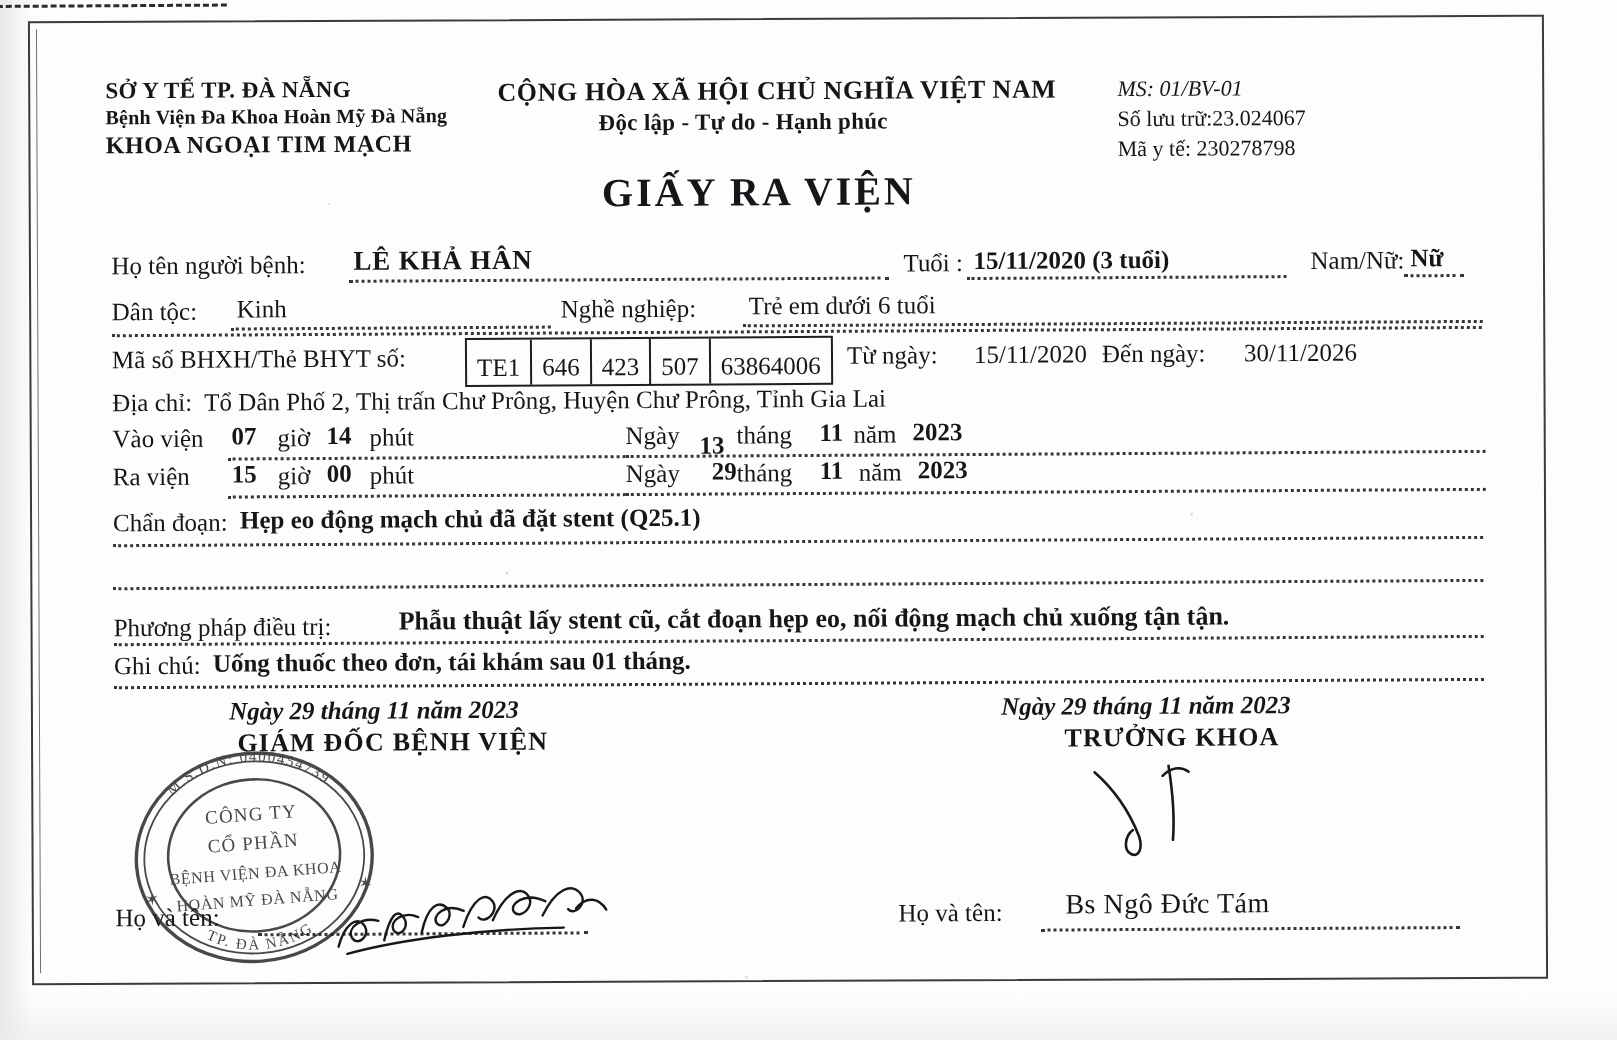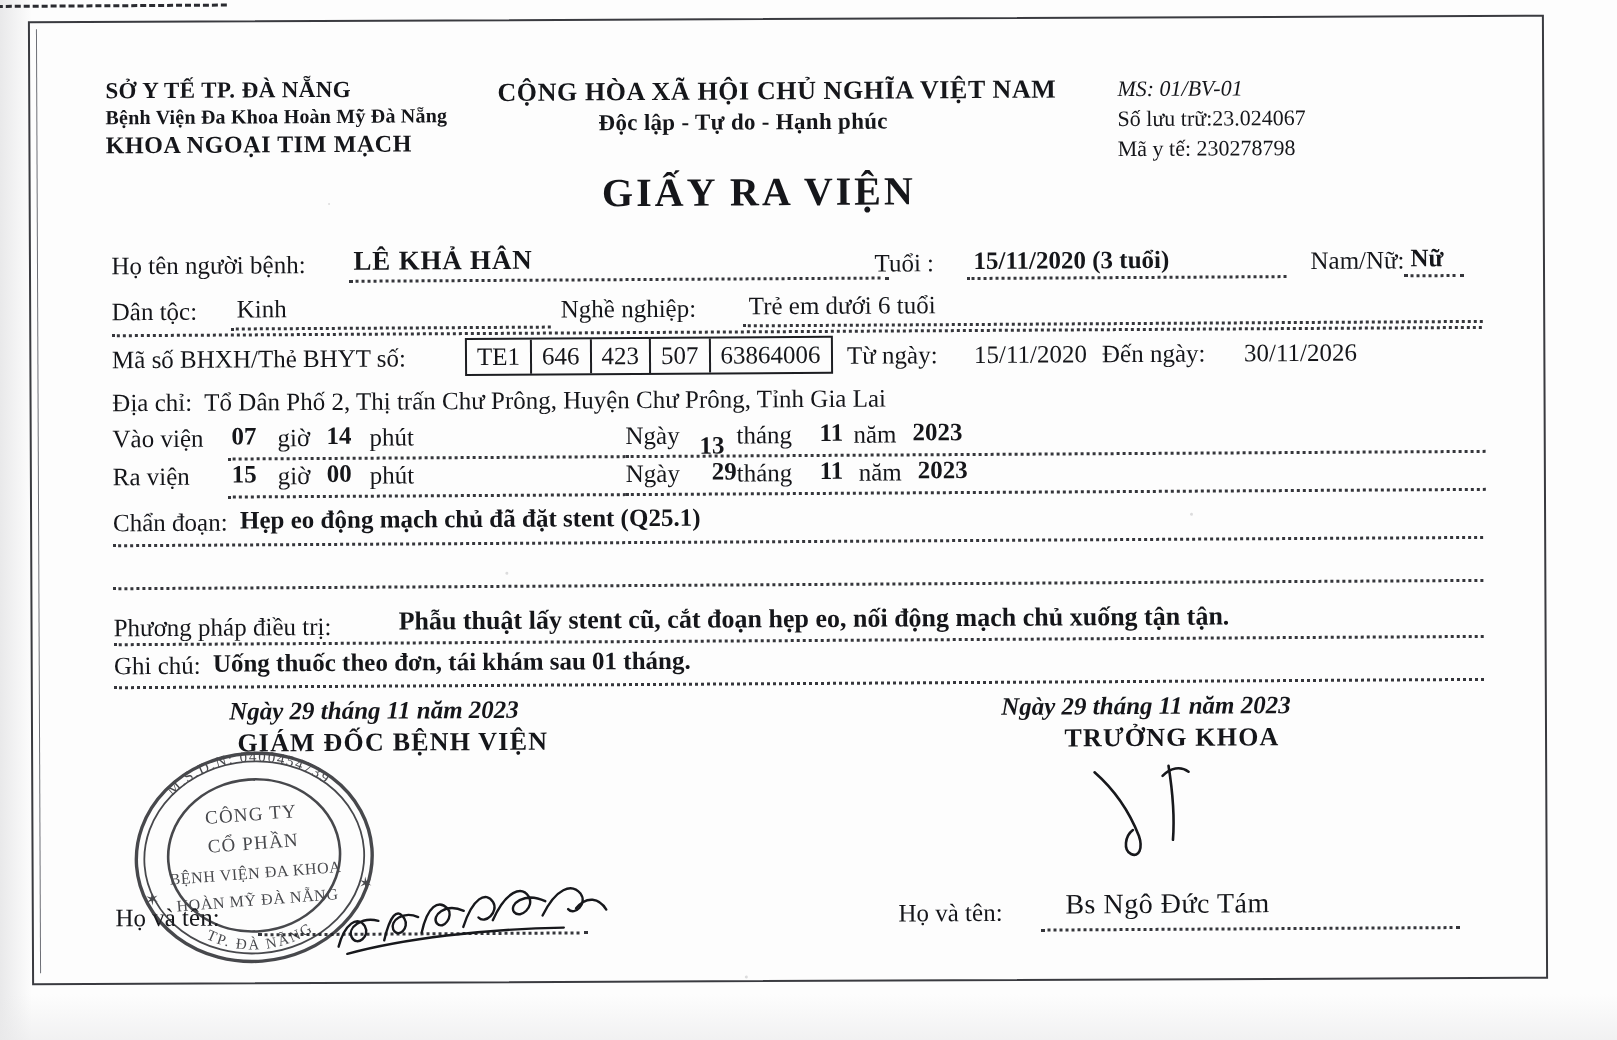--- a/index.html
+++ b/index.html
@@ -108,21 +108,21 @@
   .dotline {
     position: absolute;
     height: 0;
     border-top: 3px dotted #35363b;
   }
 
   
   .r-name-lbl   { left: 113px; top: 248px; }
   .r-name-val   { left: 355px; top: 243px; font-size: 27px; letter-spacing: .8px; }
   .r-name-dots  { left: 350px; top: 277px; width: 540px; }
-  .r-age-lbl    { left: 876px; top: 250px; }
+  .r-age-lbl    { left: 905px; top: 250px; }
   .r-age-val    { left: 975px; top: 248px; }
   .r-age-dots   { left: 968px; top: 278px; width: 320px; }
   .r-sex-lbl    { left: 1312px; top: 250px; }
   .r-sex-val    { left: 1412px; top: 248px; }
   .r-sex-dots   { left: 1405px; top: 278px; width: 60px; }
 
   
   .r-eth-lbl  { left: 113px; top: 294px; }
   .r-eth-val  { left: 238px; top: 292px; }
   .r-eth-dots { left: 232px; top: 324px; width: 320px; }
@@ -133,21 +133,21 @@
   
   .r-ins-lbl  { left: 113px; top: 342px; }
   .boxes {
     position: absolute;
     left: 466px; top: 336px;
     display: flex;
     border: 2px solid #1d1e22;
   }
   .boxes .cell {
     border-right: 2px solid #1d1e22;
-    padding: 3px 10px 3px 10px;
+    padding: 14px 10px 3px 10px;
     font-size: 25px;
     font-weight: 400;
     text-align: left;
   }
   .boxes .cell:last-child { border-right: none; }
   .r-from-lbl { left: 848px; top: 342px; }
   .r-from-val { left: 975px; top: 342px; font-weight: 400; }
   .r-to-lbl   { left: 1103px; top: 342px; }
   .r-to-val   { left: 1245px; top: 342px; font-weight: 400; }
   .r-ins-dots { left: 113px; top: 330px; width: 1370px; }

